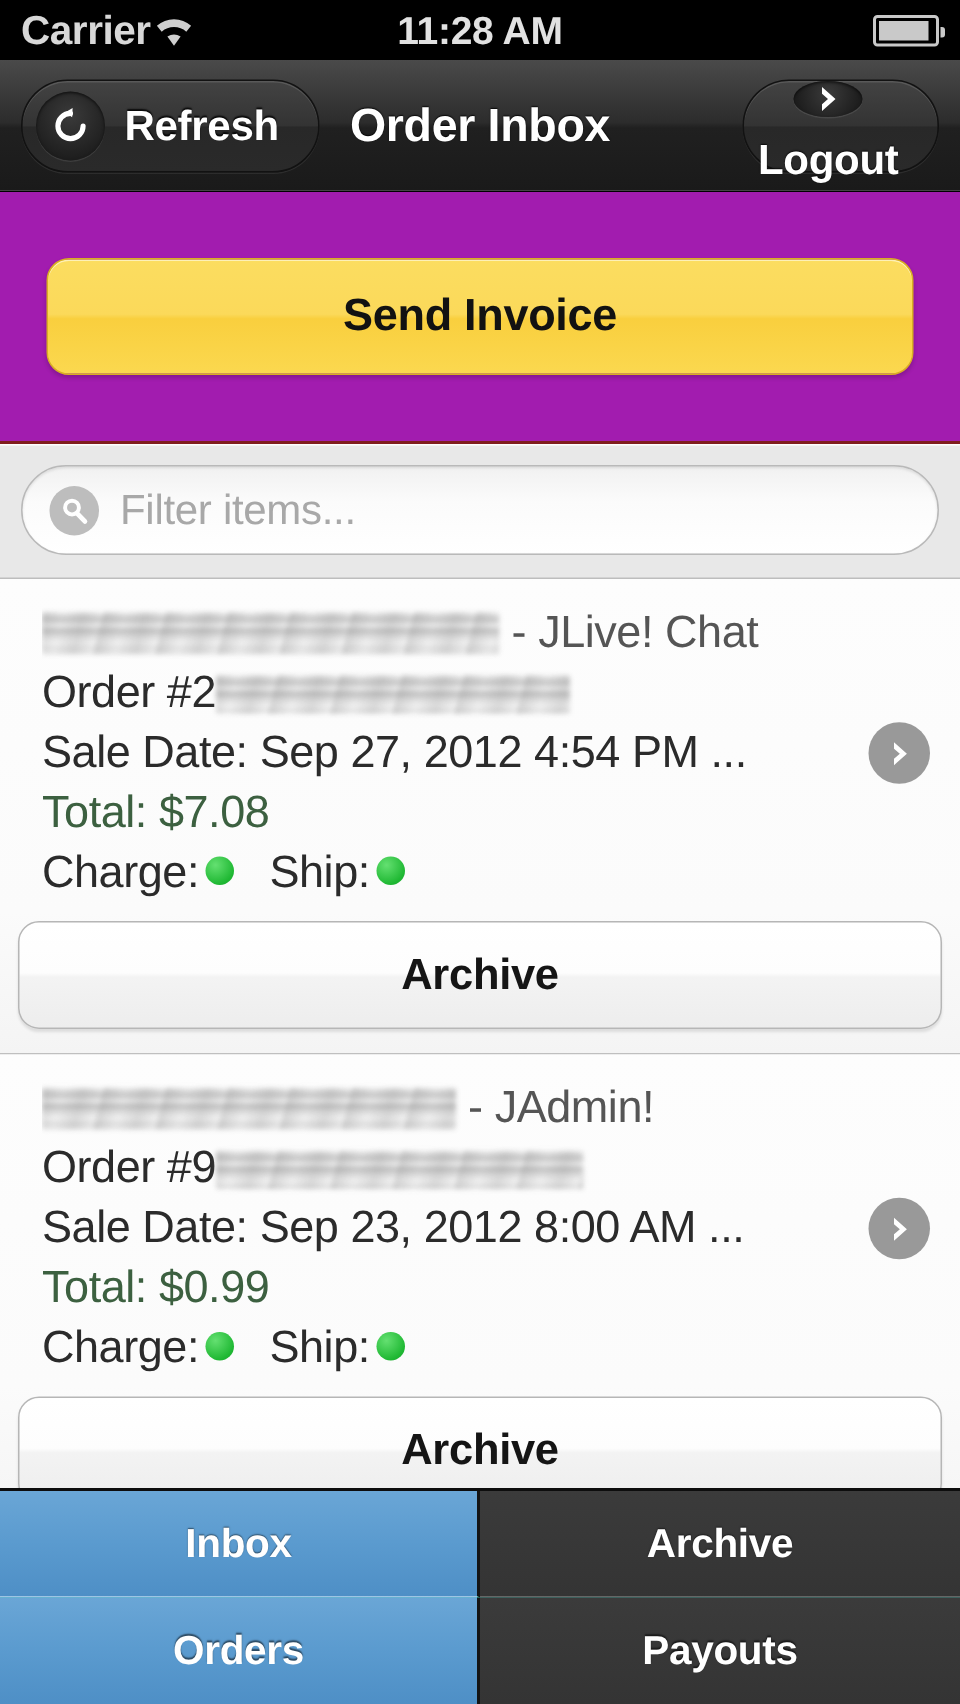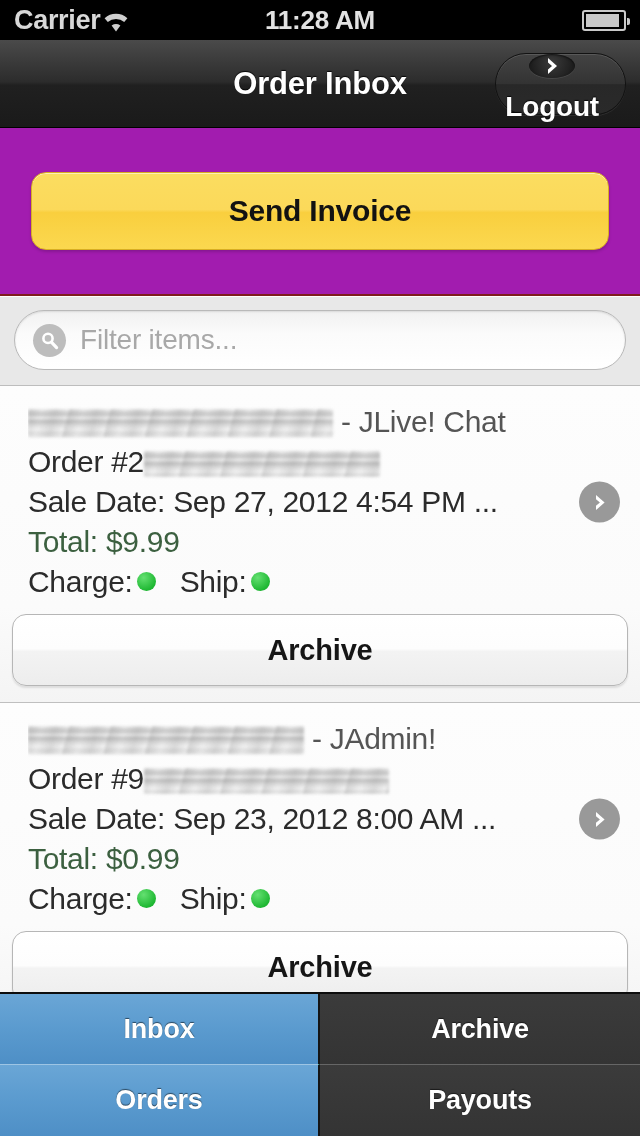--- a/index.html
+++ b/index.html
@@ -340,20 +340,29 @@
     </div>
     <div class="status-time">11:28 AM</div>
     <div class="status-right">
       <div class="battery">
         <div class="battery-fill"></div>
       </div>
     </div>
   </div>
 
   <div class="nav-bar">
+    <div class="nav-btn left">
+      <span class="nav-icon-circle">
+        <svg width="28" height="28" viewBox="0 0 28 28">
+          <path d="M14 5.6 A8.4 8.4 0 1 0 22.4 14" fill="none" stroke="#fff" stroke-width="3.4" stroke-linecap="round"></path>
+          <path d="M10.4 5.0 L15.4 2.0 L15.1 8.2 Z" fill="#fff"></path>
+        </svg>
+      </span>
+      <span class="nav-btn-label">Refresh</span>
+    </div>
 
     <div class="nav-title">Order Inbox</div>
 
     <div class="nav-btn right">
       <span class="nav-icon-circle">
         <svg width="24" height="24" viewBox="0 0 24 24">
           <path d="M8 4 L17 12 L8 20 L8 15.5 L12 12 L8 8.5 Z" fill="#fff"></path>
         </svg>
       </span>
       <span class="nav-btn-label">Logout</span>
@@ -383,21 +392,21 @@
         <div class="order-line muted">
           <span class="redact name1"></span><span> - JLive! Chat</span>
         </div>
         <div class="order-line">
           <span>Order #</span><span>2</span><span class="redact num1"></span>
         </div>
         <div class="order-line">
           <span>Sale Date: </span><span>Sep 27, 2012 4:54 PM ...</span>
         </div>
         <div class="order-line total">
-          <span>Total: </span><span>$9.99</span>
+          <span>Total: </span><span>$7.08</span>
         </div>
         <div class="order-line">
           <span>Charge:</span><span class="dot"></span><span class="spacer-gap"></span><span>Ship:</span><span class="dot"></span>
         </div>
         <div class="disclosure">
           <svg width="22" height="22" viewBox="0 0 22 22">
             <path d="M7 3.4 L15.6 11 L7 18.6 L7 14.3 L10.9 11 L7 7.7 Z" fill="#fff"></path>
           </svg>
         </div>
       </div>

